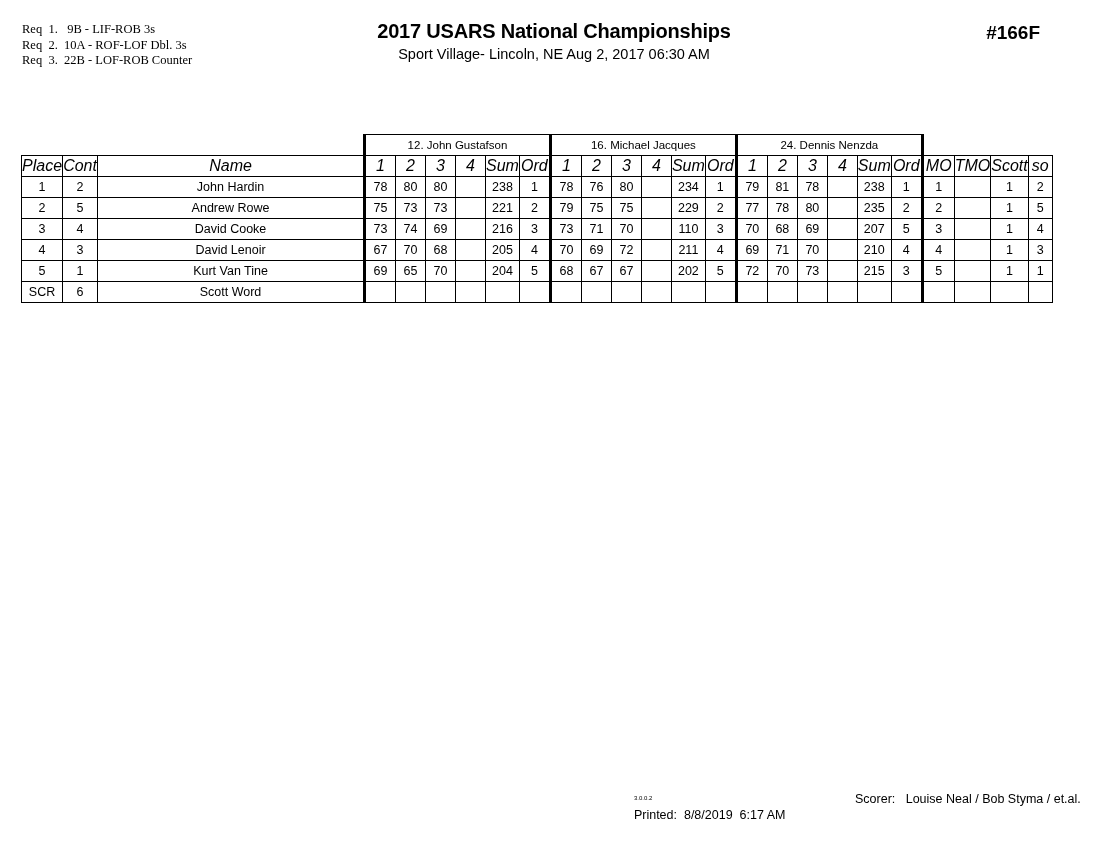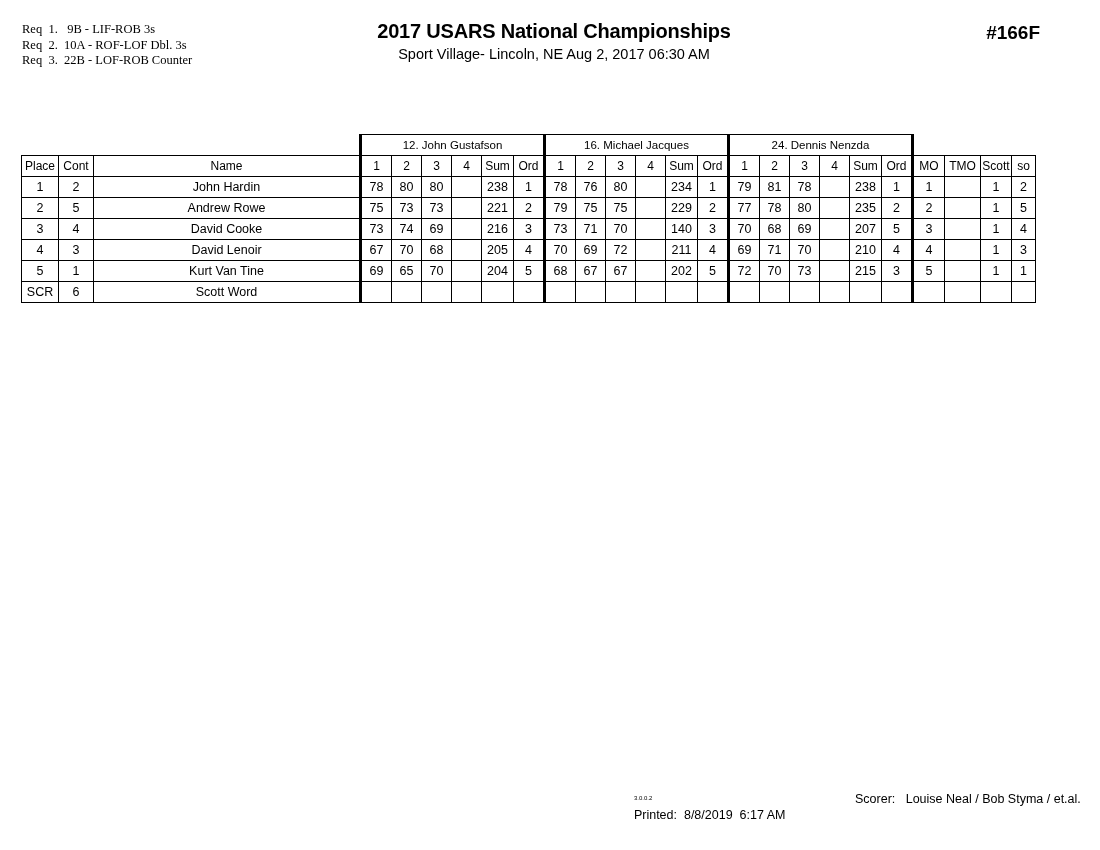--- a/index.html
+++ b/index.html
@@ -82,21 +82,21 @@
     font-weight: normal;
     background: #ffffff;
   }
   .nb { border: none !important; }
   .judge-head {
     text-align: left;
     font-size: 11.5px;
     padding-left: 5px;
     height: 19px;
   }
-  .colh { font-size: 12px; }
+  .colh { font-size: 16px; font-style: italic; }
   .name-col {
     text-align: left;
     padding-left: 6px;
     width: 265px;
   }
   .place-col { width: 36px; }
   .cont-col { width: 34px; }
   .sc { width: 29px; }
   .sum { width: 31px; margin-left: 22px; }
   .ord { width: 29px; font-weight: bold; }
@@ -261,21 +261,21 @@
       <td class="sc thickleft">73</td>
       <td class="sc">74</td>
       <td class="sc">69</td>
       <td class="sc"></td>
       <td class="sum">216</td>
       <td class="ord thickright">3</td>
       <td class="sc">73</td>
       <td class="sc">71</td>
       <td class="sc">70</td>
       <td class="sc"></td>
-      <td class="sum">140</td>
+      <td class="sum">110</td>
       <td class="ord thickright">3</td>
       <td class="sc">70</td>
       <td class="sc">68</td>
       <td class="sc">69</td>
       <td class="sc"></td>
       <td class="sum">207</td>
       <td class="ord thickright">5</td>
       <td class="mo">3</td>
       <td class="tmo"></td>
       <td class="rule">1</td>

